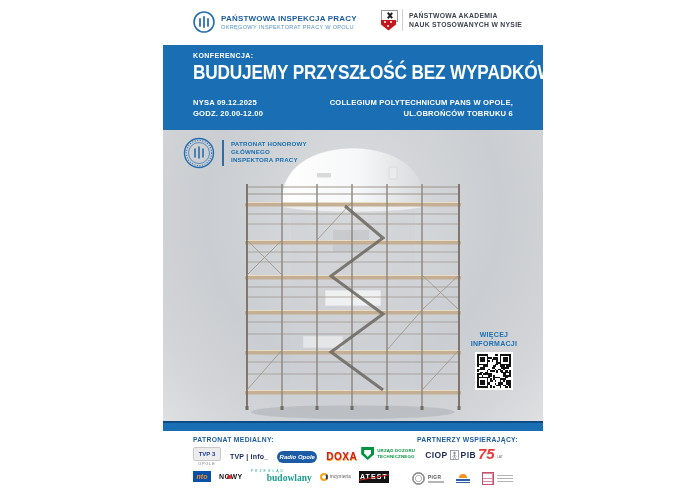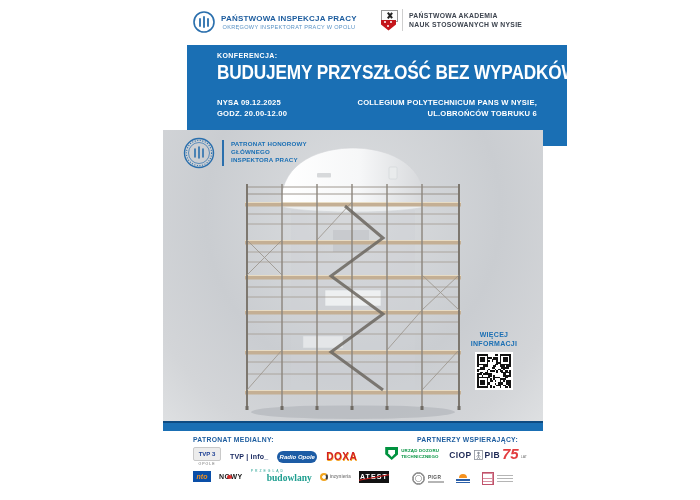--- a/index.html
+++ b/index.html
@@ -2,35 +2,35 @@
 <html><head>
 <meta charset="utf-8">
 <style>
   html,body{margin:0;padding:0;background:#fff;}
   .stage{position:relative;width:700px;height:500px;background:#ffffff;overflow:hidden;
          font-family:"Liberation Sans",sans-serif;-webkit-font-smoothing:antialiased;}
   .poster{position:absolute;left:163px;top:0;width:380px;height:500px;background:#fff;}
   .abs{position:absolute;}
 
   
-  .pip-logo-row{position:absolute;left:30px;top:11px;display:flex;align-items:center;gap:6px;text-align:center;}
+  .pip-logo-row{position:absolute;left:30px;top:11px;display:flex;align-items:center;gap:6px;}
   .pip-name{font-size:8px;font-weight:bold;color:#1c5c9e;letter-spacing:.2px;line-height:10px;}
   .pip-sub{font-size:5.6px;color:#5a93c6;letter-spacing:.3px;line-height:7px;}
   .pans-row{position:absolute;left:218px;top:9px;display:flex;align-items:center;gap:6px;}
   .pans-shield{position:relative;width:15px;height:21px;}
   .shield-top{position:absolute;left:0;top:0;width:15px;height:10px;background:#fdfdfd;border:0.5px solid #999;}
   .shield-bot{position:absolute;left:0;top:10px;width:15px;height:11px;background:#c4161c;
               clip-path:polygon(0 0,100% 0,100% 45%,50% 100%,0 45%);}
   .shield-dot{position:absolute;width:2px;height:2px;border-radius:50%;background:#fff;}
   .cross-bar{position:absolute;left:6.5px;top:1.5px;width:1.5px;height:7px;background:#222;}
   .pans-divider{width:1px;height:22px;background:#cfcfcf;}
   .pans-text{font-size:6.8px;color:#3c434e;font-weight:bold;letter-spacing:.3px;line-height:9px;}
 
   
-  .banner{position:absolute;left:0;top:45px;width:380px;height:101px;background:#1a6fb4;margin-left:24px;}
+  .banner{position:absolute;left:0;top:45px;width:380px;height:101px;background:#1a6fb4;}
   .kicker{position:absolute;left:30px;top:7px;font-size:7px;font-weight:bold;color:#fff;letter-spacing:.4px;}
   .title{position:absolute;left:30px;top:15px;font-size:21px;font-weight:bold;color:#fff;
          white-space:nowrap;transform:scaleX(.82);transform-origin:left center;letter-spacing:-.2px;}
   .meta-left{position:absolute;left:30px;top:52px;font-size:7.6px;font-weight:bold;color:#fff;
              line-height:11px;letter-spacing:.2px;}
   .meta-right{position:absolute;right:30px;top:52px;font-size:7.6px;font-weight:bold;color:#fff;
               line-height:11px;letter-spacing:.2px;text-align:right;}
 
   
   .image-area{position:absolute;left:0;top:130px;width:380px;height:291px;overflow:hidden;
@@ -48,21 +48,21 @@
   .divider-bar{position:absolute;left:0;top:421px;width:380px;height:10px;background:#1a6fb4;border-top:2px solid #0e4b82;box-sizing:border-box;}
 
   
   .footer{position:absolute;left:0;top:431px;width:380px;height:69px;background:#fff;}
   .sec-title{font-size:6.8px;font-weight:bold;color:#1c5c9e;letter-spacing:.3px;}
   .media-title{position:absolute;left:30px;top:5px;}
   .partners-title{position:absolute;right:25px;top:5px;}
   .logo-row{position:absolute;display:flex;align-items:center;}
   .m-row1{left:30px;top:16px;gap:9px;}
   .m-row2{left:30px;top:39px;gap:8px;}
-  .p-row1{right:16px;top:16px;gap:10px;}
+  .p-row1{right:40px;top:16px;gap:10px;}
   .p-row2{right:30px;top:41px;gap:12px;}
 
   .tvp3-box{width:26px;height:12px;background:#ececec;border:1px solid #c9c9c9;border-radius:2px;
             display:flex;align-items:center;justify-content:center;font-size:6px;font-weight:bold;color:#1c3f94;}
   .tvp3-sub{font-size:3.5px;color:#666;text-align:center;letter-spacing:1px;margin-top:1px;}
   .tvpinfo{font-size:7px;font-weight:bold;color:#14245c;letter-spacing:.2px;}
   .radio-box{width:40px;height:12px;background:#1d5ca5;border-radius:6px;display:flex;align-items:center;
              justify-content:center;color:#fff;font-size:6px;font-weight:bold;font-style:italic;}
   .doxa{font-size:10px;font-weight:bold;color:#d11f26;letter-spacing:.5px;text-shadow:.5px .5px 0 #f6a21e;}
   .nto-box{width:18px;height:11px;background:#0a4fa8;display:flex;align-items:center;justify-content:center;
@@ -141,21 +141,21 @@
     </div>
 
     <div class="banner">
       <div class="kicker">KONFERENCJA:</div>
       <div class="title">BUDUJEMY PRZYSZŁOŚĆ BEZ WYPADKÓW</div>
       <div class="meta-left">
         <div>NYSA 09.12.2025</div>
         <div>GODZ. 20.00-12.00</div>
       </div>
       <div class="meta-right">
-        <div>COLLEGIUM POLYTECHNICUM PANS W NYSIE,</div>
+        <div>COLLEGIUM POLYTECHNICUM PANS W OPOLE,</div>
         <div>UL.OBROŃCÓW TOBRUKU 6</div>
       </div>
     </div>
 
     <div class="image-area">
 
       <div class="badge-row">
         <svg width="32" height="32" viewBox="0 0 32 32">
           <circle cx="16" cy="16" r="14.5" fill="none" stroke="#2a6fad" stroke-width="1.4"></circle>
           <circle cx="16" cy="16" r="10.5" fill="none" stroke="#2a6fad" stroke-width="0.7"></circle>

